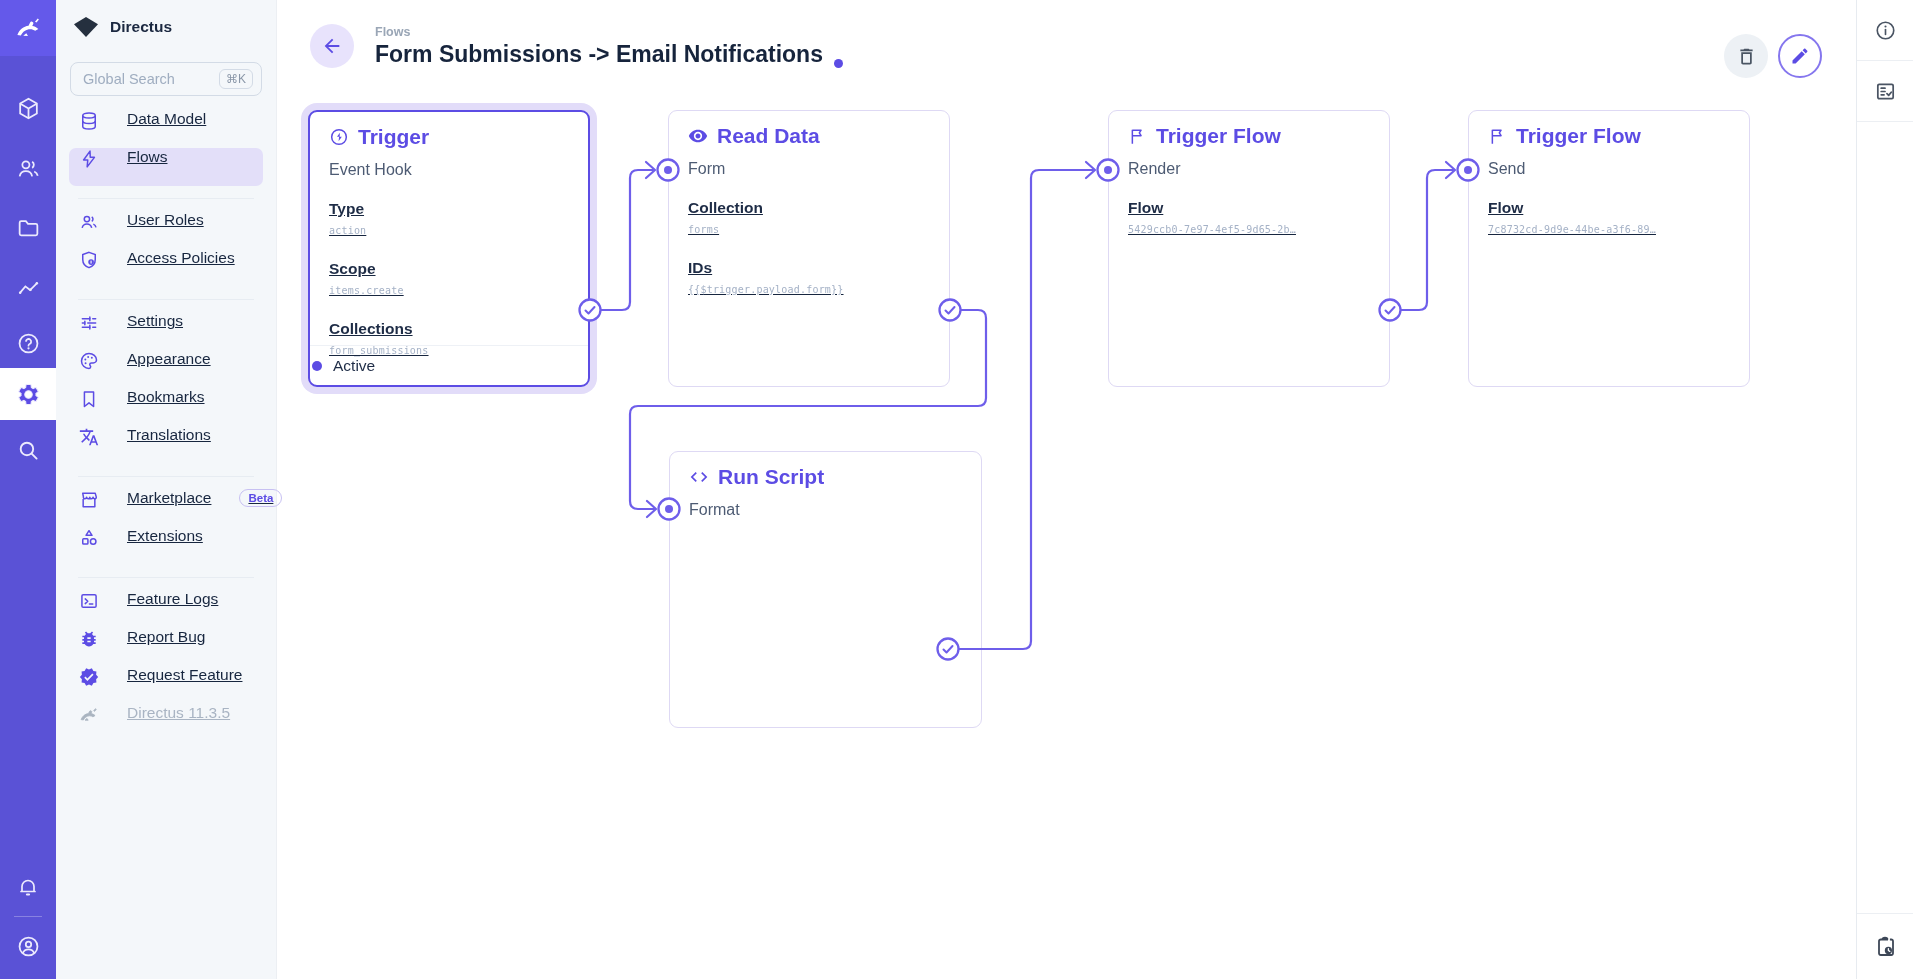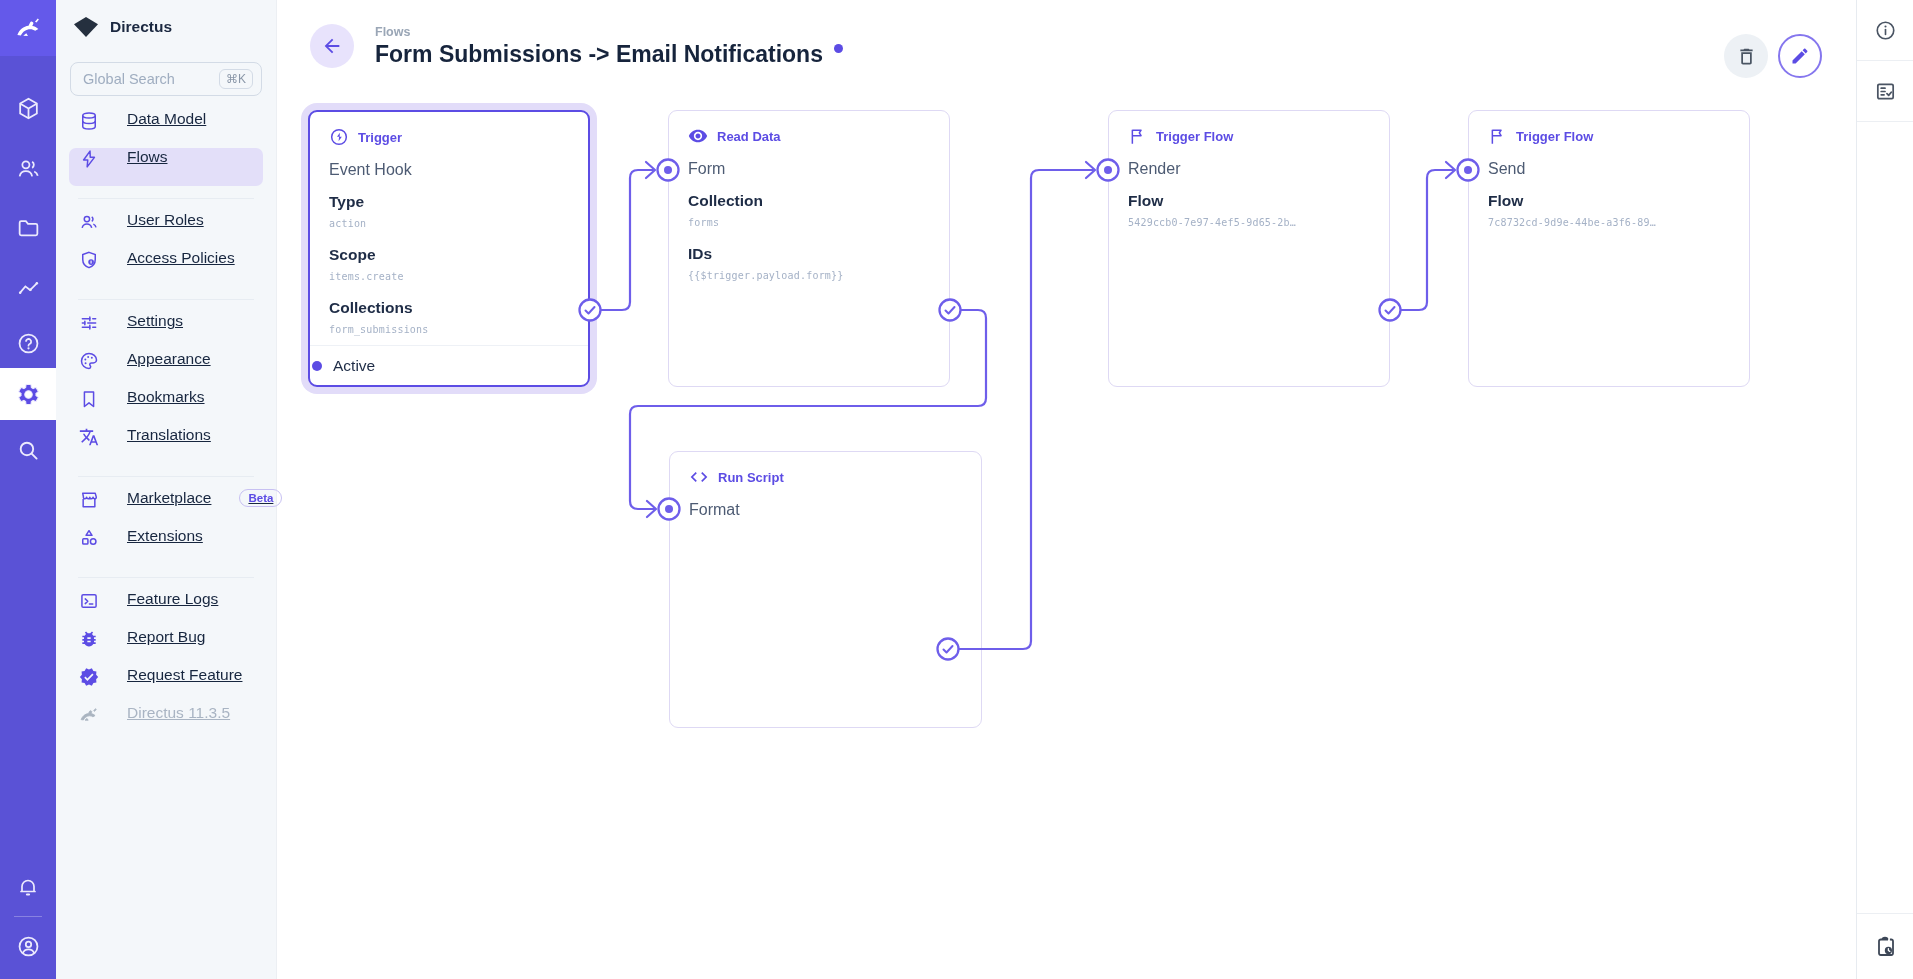--- a/index.html
+++ b/index.html
@@ -76,43 +76,43 @@
   .main-header {
     position:absolute; left:0; top:0; right:0; height:92px; z-index:10;
     display:flex; align-items:center; padding-left:33px; background:transparent;
   }
   .back-btn {
     width:44px; height:44px; border-radius:50%; background:#e8e3fc; border:none; cursor:pointer;
     display:flex; align-items:center; justify-content:center; flex:0 0 44px;
   }
   .title-wrap { margin-left:21px; }
   .breadcrumb { font-size:12.5px; font-weight:600; color:#9aa6b6; margin-bottom:2px; cursor:pointer; }
-  .page-title { font-size:23px; font-weight:700; color:#16243c; display:flex; align-items:flex-start; }
+  .page-title { font-size:23px; font-weight:700; color:#16243c; display:flex; align-items:flex-end; }
   .title-dot { width:9px; height:9px; border-radius:50%; background:#5c4ce4; margin-left:11px; margin-top:3px; }
   .header-actions { position:absolute; right:34px; top:34px; display:flex; gap:10px; }
   .icon-btn {
     width:44px; height:44px; border-radius:50%; border:none; cursor:pointer;
     display:flex; align-items:center; justify-content:center;
   }
   .icon-btn.trash { background:#edf1f5; }
   .icon-btn.edit { background:#fff; border:2px solid #8576ee; }
 
   
   .flow-canvas { position:absolute; inset:0; z-index:1; }
   .panel {
     position:absolute; width:282px; height:277px; background:#fff;
     border:1.5px solid #ded9f4; border-radius:9px; padding:13px 19px; cursor:pointer;
   }
   .panel.trigger-panel { border:2px solid #5c4ce4; box-shadow:0 0 0 7px #e2dcf9; }
   .panel-title {
     display:flex; align-items:center; gap:9px;
-    color:#5c4ce4; font-size:13px; font-weight:700; height:24px;
+    color:#5c4ce4; font-size:21px; font-weight:700; height:24px;
   }
   .panel-sub { margin-top:9px; font-size:16px; color:#4d5b73; height:24px; line-height:24px; }
-  .pfield { margin-top:9px; }
+  .pfield { margin-top:16px;text-decoration:underline; }
   .flabel { font-size:15.5px; font-weight:700; color:#1e2c46; line-height:22px; }
   .fvalue { font-size:10px; color:#a4b1c6; line-height:22px; letter-spacing:.2px; white-space:nowrap; overflow:hidden; }
   .panel-footer {
     position:absolute; left:0; right:0; bottom:0; height:40px;
     border-top:1px solid #eef1f6; display:flex; align-items:center; gap:11px; padding:0 2px;
     font-size:15.5px; color:#1e2c46;
   }
   .status-dot { width:10px; height:10px; border-radius:50%; background:#5c4ce4; }
   .conn-svg { position:absolute; inset:0; z-index:5; pointer-events:none; }
 

